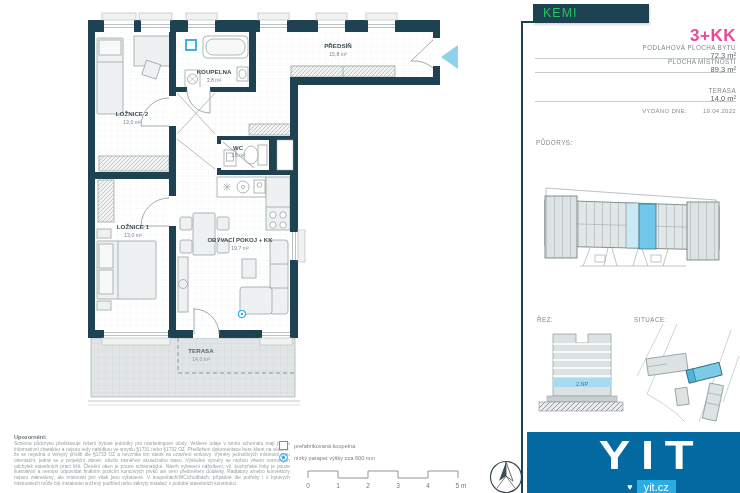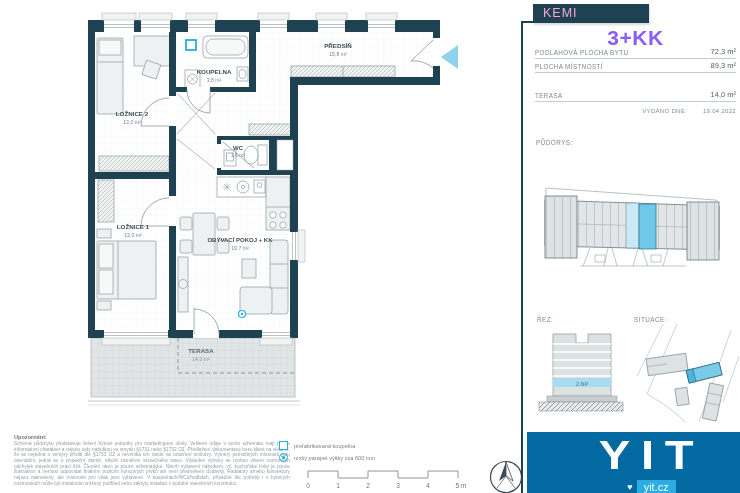--- a/index.html
+++ b/index.html
@@ -14,28 +14,28 @@
   
   .legend{position:absolute;left:279px;top:441px;}
   .legend-row{display:flex;align-items:center;margin-bottom:3px;}
   .lg-sq{width:7px;height:7px;border:1.6px solid #29ace2;background:#fff;margin-right:6px;}
   .lg-ci{width:7px;height:7px;border:1.3px solid #29ace2;border-radius:50%;margin-right:6px;
          display:flex;align-items:center;justify-content:center;}
   .lg-ci::after{content:"";width:2.4px;height:2.4px;border-radius:50%;background:#29ace2;}
   .lg-txt{font-size:5.6px;color:#7a8488;}
   
   .kemi-bar{position:absolute;left:533px;top:4px;width:116px;height:19px;background:#1e4251;
-            color:#f9a8d4;font-size:12.5px;letter-spacing:1px;line-height:19px;padding-left:10px;
+            color:#22c55e;font-size:12.5px;letter-spacing:1px;line-height:19px;padding-left:10px;
             box-sizing:border-box;box-shadow:1px 2px 2px rgba(0,0,0,.15);}
   .vline{position:absolute;left:521px;top:21px;width:2px;height:472px;background:#1e4251;}
   .hline{position:absolute;left:521px;top:21px;width:13px;height:2px;background:#1e4251;}
-  .unit-type{position:absolute;left:535px;top:26px;width:201px;text-align:center;
-             font-size:21px;font-weight:bold;color:#8b5cf6;letter-spacing:.5px;}
+  .unit-type{position:absolute;left:535px;top:26px;width:201px;text-align:right;
+             font-size:17px;font-weight:bold;color:#ec4899;letter-spacing:.5px;}
   .irow{position:absolute;left:535px;width:201px;display:flex;justify-content:space-between;
-        align-items:flex-end;border-bottom:1px solid #c6cccc;padding-bottom:2px;height:12px;}
+        align-items:flex-end;border-bottom:1px solid #c6cccc;padding-bottom:2px;height:12px;flex-direction:column;}
   .ilabel{font-size:6.3px;color:#7e888c;letter-spacing:.4px;}
   .ival{font-size:7.5px;color:#575f63;}
   .issued{position:absolute;left:535px;top:108px;width:201px;display:flex;
           justify-content:flex-end;gap:16px;font-size:6px;color:#848d91;letter-spacing:.3px;}
   .sec-label{position:absolute;font-size:6.3px;color:#7e888c;letter-spacing:.5px;}
   
   .yit-box{position:absolute;left:527px;top:432px;width:249px;height:61px;background:#0369a1;}
   .yit-logo{position:absolute;left:0;top:1px;width:100%;text-align:center;color:#fff;
             font-size:40px;font-weight:bold;letter-spacing:9px;transform:scaleX(1.18);
             transform-origin:center;line-height:44px;}

